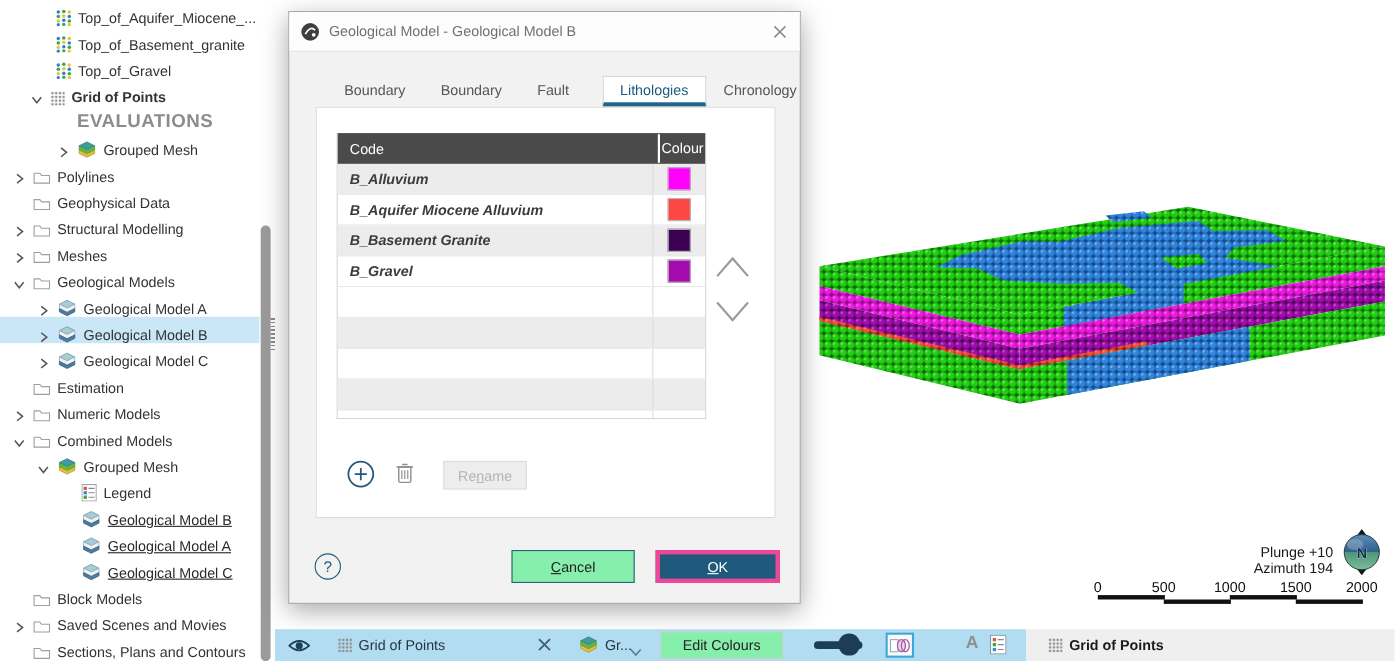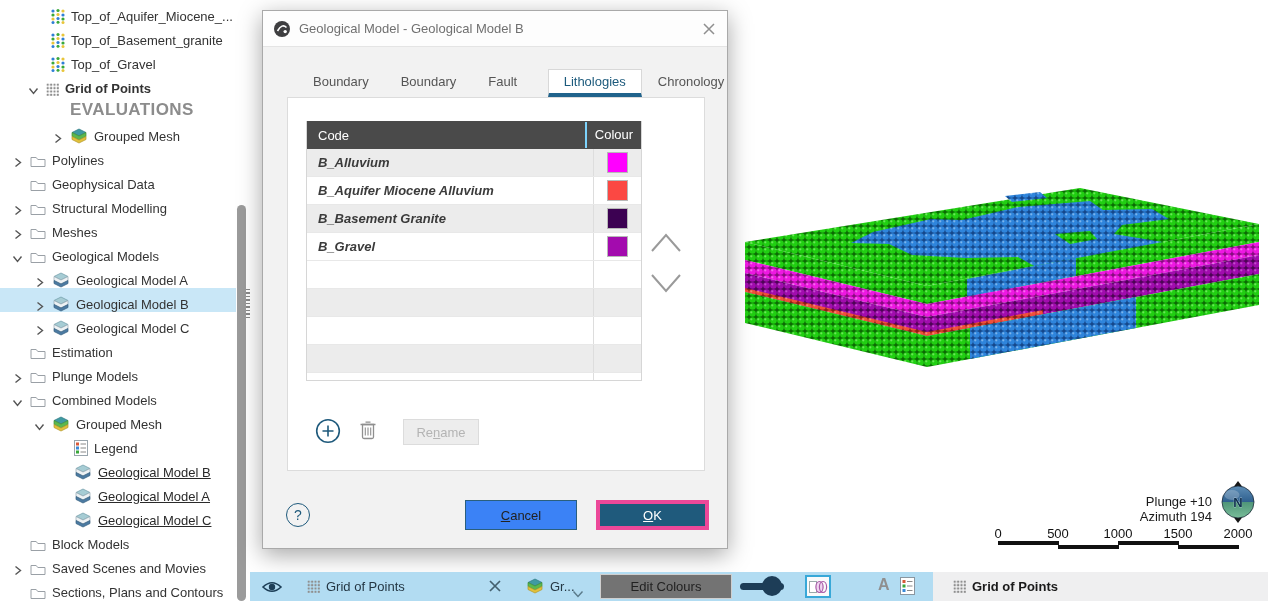--- a/index.html
+++ b/index.html
@@ -42,45 +42,45 @@
   #dlg-title { position:absolute; left:36px; top:0; line-height:36px; font-size:13px; color:#707070; }
   #dlg-close { position:absolute; right:10px; top:10px; width:16px; height:16px; cursor:default; }
   .tabs { position:absolute; left:34px; top:58px; display:flex; }
   .tab { padding:0 15px; height:28px; line-height:24px; font-size:13px; color:#555; border:1px solid transparent; border-bottom:4px solid transparent; }
   .tab.active { background:#fff; border:1px solid #d8d8d8; border-bottom:4px solid #20638c; color:#1c5a7c; }
   #dlg-panel { position:absolute; left:24px; top:86px; width:418px; height:374px; background:#fff; border:1px solid #dcdcdc; }
 
   #litho-table { position:absolute; left:43px; top:110px; width:336px; background:#fff; border:1px solid #d6d6d6; border-top:none; font-size:13px; }
   .dth { display:flex; height:28px; background:#4a4a4a; color:#fff; align-items:center; }
   .dth .c1 { flex:1; padding-left:11px; }
-  .dth .c2 { width:56px; text-align:center; border-left:2px solid #7dd3fc; line-height:26px; }
+  .dth .c2 { width:43px; text-align:center; border-left:2px solid #ffffff; line-height:26px; }
   .dtr { display:flex; height:28px; align-items:center; border-bottom:1px solid #e8e8e8; }
   .dtr .c1 { flex:1; padding-left:11px; font-weight:bold; font-style:italic; color:#3b3b3b; }
   .dtr.plain .c1 { font-weight:normal; font-style:normal; color:#4a4a4a; }
   .dtr .c2 { width:48px; border-left:1px solid #ddd; height:100%; display:flex; align-items:center; justify-content:center; }
   .alt { background:#ececec; }
   .swatch { width:21px; height:21px; border:1px solid #b8b8b8; }
   .sortbtn { position:absolute; width:38px; height:30px; }
 
   .plusbtn { position:absolute; left:52px; top:407px; }
   .trashbtn { position:absolute; left:96px; top:408px; }
   #rename-btn { position:absolute; left:140px; top:408px; width:76px; height:26px; background:#ededed; border:1px solid #dcdcdc;
     color:#b4b4b4; font-size:13px; display:flex; align-items:center; justify-content:center; }
   .helpbtn { position:absolute; left:23px; top:492px; width:24px; height:24px; border:1.6px solid #1f5a7c; border-radius:50%;
     color:#1f5a7c; font-size:14px; display:flex; align-items:center; justify-content:center; }
   .btn { position:absolute; height:30px; font-size:13px; display:flex; align-items:center; justify-content:center; }
-  #cancel-btn { left:202px; top:489px; width:112px; background:#3b82f6; border:1px solid #2a5f7e; color:#222; }
+  #cancel-btn { left:202px; top:489px; width:112px; background:#86efac; border:1px solid #2a5f7e; color:#222; }
   #ok-btn { left:333px; top:489px; width:113px; background:#1f5a7c; border:4px solid #ec4899; color:#fff; }
   .accel { text-decoration:underline; }
 
   
   #toolbar { position:absolute; left:250px; top:572px; width:683px; height:29px; background:#b2dcf2; }
   #statusbar { position:absolute; left:933px; top:572px; width:335px; height:29px; background:#efeff0; }
   .tb-label { position:absolute; font-size:13px; color:#243744; top:7px; }
-  #edit-colours-btn { position:absolute; left:350px; top:2px; width:132px; height:25px; background:#737373; border:1px solid #cfcfcf;
+  #edit-colours-btn { position:absolute; left:350px; top:2px; width:112px; height:25px; background:#86efac; border:1px solid #cfcfcf;
     font-size:13px; color:#222; display:flex; align-items:center; justify-content:center; }
   #slider-track { position:absolute; left:490px; top:11px; width:44px; height:7px; background:#1d3d57; border-radius:4px; }
   #slider-knob { position:absolute; left:512px; top:4px; width:20px; height:20px; background:#1d3d57; border-radius:50%; }
   #shape-btn { position:absolute; left:555px; top:3px; width:26px; height:23px; background:#fafafa; border:2px solid #38a8d8;
     display:flex; align-items:center; justify-content:center; }
   #a-icon { position:absolute; left:628px; top:4px; font-size:16px; font-weight:bold; color:#8f8f8f; }
 </style>
 </head>
 <body>
 
@@ -306,21 +306,21 @@
       <span class="chev">
           <svg width="11" height="11" viewBox="0 0 11 11">
             <polyline points="3.5,1.5 8.5,5.5 3.5,9.5" fill="none" stroke="#555" stroke-width="1.4"></polyline>
           </svg>
         </span>
       <span class="ico">
           <svg width="16" height="13" viewBox="0 0 16 13">
             <path d="M1 11.5 V2.5 H6.2 L7.8 4.5 H15 V11.5 Z" fill="#fff" stroke="#9aa0a6"></path>
           </svg>
         </span>
-      <span>Plunge Models</span>
+      <span>Numeric Models</span>
     </div>
 
     <div class="trow pl10">
       <span class="chev">
           <svg width="11" height="11" viewBox="0 0 11 11">
             <polyline points="1.5,3.5 5.5,8.5 9.5,3.5" fill="none" stroke="#555" stroke-width="1.4"></polyline>
           </svg>
         </span>
       <span class="ico">
           <svg width="16" height="13" viewBox="0 0 16 13">

